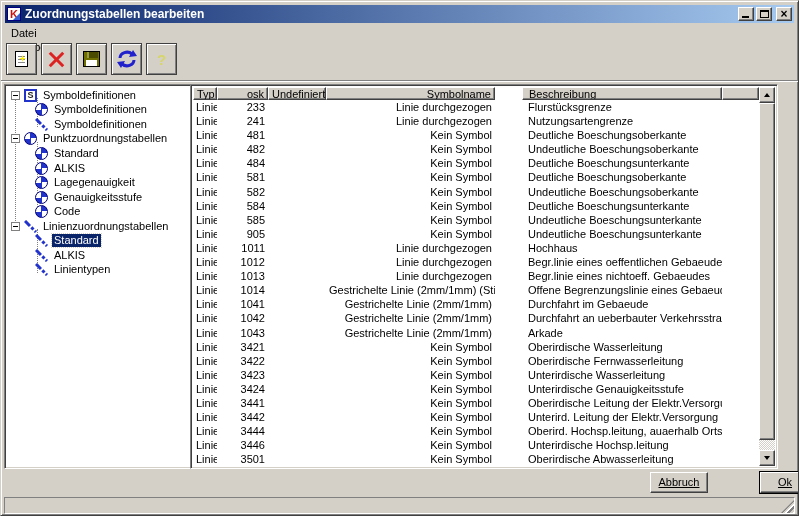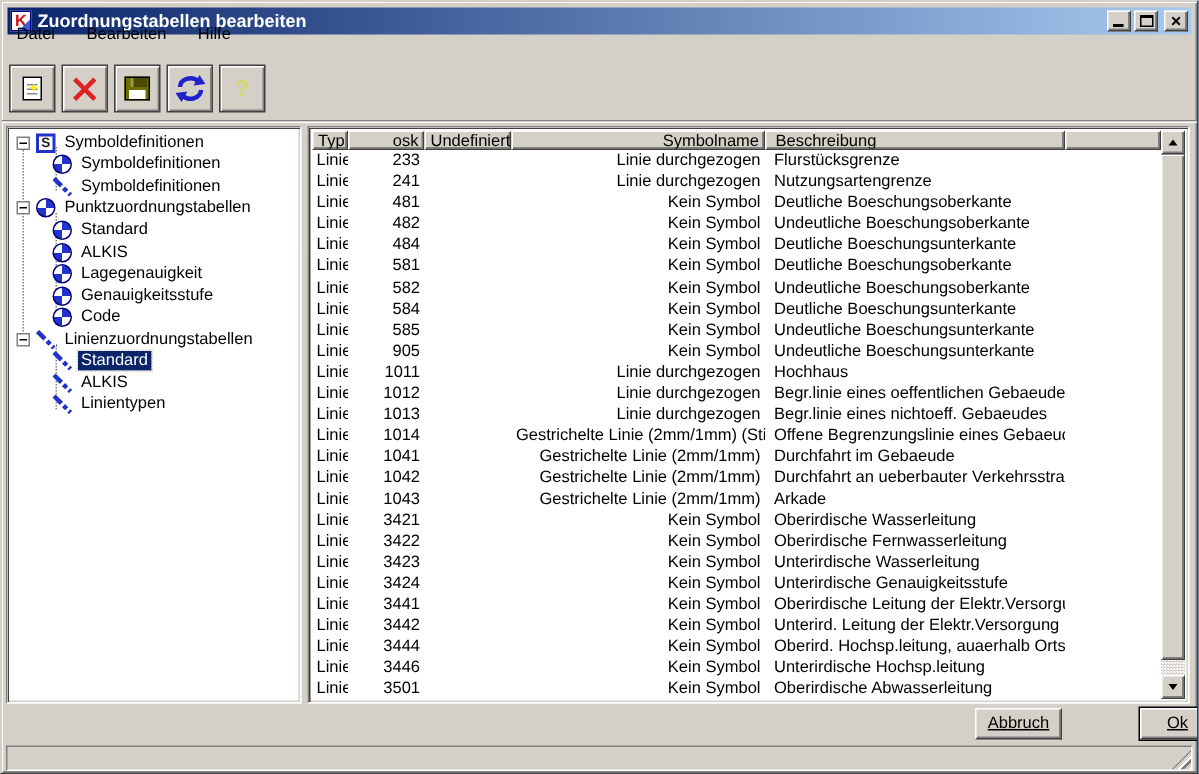--- a/index.html
+++ b/index.html
@@ -26,21 +26,21 @@
   .titletext { color:#fff; font-weight:bold; font-size:12px; flex:1 1 auto; white-space:nowrap; }
   .capbtns { display:flex; gap:2px; margin-right:2px; }
   .capbtn { width:16px; height:14px; background:#d4d0c8; position:relative;
     border-top:1px solid #fff; border-left:1px solid #fff; border-right:1px solid #404040; border-bottom:1px solid #404040;
     box-shadow: inset -1px -1px 0 #808080; }
   .capbtn.close { margin-left:2px; }
   .glyph-min { position:absolute; left:3px; bottom:2px; width:7px; height:2px; background:#000; }
   .glyph-max { position:absolute; left:3px; top:2px; width:9px; height:8px; border:1px solid #000; border-top-width:2px; }
   .glyph-close { position:absolute; left:0; top:-1px; width:100%; text-align:center; font-weight:bold; font-size:12px; color:#000; }
   
-  .menubar { position:absolute; left:6px; top:15px; height:16px; display:flex; }
+  .menubar { position:absolute; left:6px; top:25px; height:16px; display:flex;flex-direction:column; }
   .menuitem { padding:1px 4px; margin-right:13px; }
   
   .toolbar { position:absolute; left:5px; top:42px; display:flex; gap:4px; }
   .tbtn { width:31px; height:32px; background:#d4d0c8; border:1px solid #404040;
     box-shadow: inset 1px 1px 0 #fff, inset -1px -1px 0 #808080;
     display:flex; align-items:center; justify-content:center; position:relative; }
   .ic-doc { width:13px; height:16px; background:#fff; border:1px solid #000; position:relative; }
   .ic-doc::before { content:""; position:absolute; left:2px; top:4px; width:7px; height:1px; background:#888;
     box-shadow: 0 3px 0 #888, 0 6px 0 #888; }
   .ic-spark { position:absolute; left:3px; top:3px; width:7px; height:7px; background:#ffee00;
@@ -55,21 +55,21 @@
   
   .tbsep { position:absolute; left:0; right:0; top:79px; height:2px; border-top:1px solid #808080; border-bottom:1px solid #fff; }
   
   .sunken {
     position:absolute; background:#fff;
     border-top:1px solid #808080; border-left:1px solid #808080;
     border-right:1px solid #fff; border-bottom:1px solid #fff;
     box-shadow: inset 1px 1px 0 #404040, inset -1px -1px 0 #d4d0c8;
   }
   .treepanel { left:3px; top:83px; width:197px; height:385px; overflow:hidden; }
-  .tablepanel { left:204px; top:83px; width:588px; height:385px; overflow:hidden;padding-left:40px; }
+  .tablepanel { left:189px; top:83px; width:588px; height:385px; overflow:hidden;padding-left:40px; }
   
   .tree { position:absolute; left:2px; top:3px; right:2px; }
   .vline { position:absolute; border-left:1px dotted #808080; width:0; }
   .trow { height:14.55px; display:flex; align-items:center; position:relative; }
   .trow.lvl0 { padding-left:4px; }
   .trow.lvl1 { padding-left:28px; }
   .expander { width:9px; height:9px; background:#fff; border:1px solid #808080; position:relative; flex:0 0 auto; margin-right:4px; }
   .expander::before { content:""; position:absolute; left:1px; top:3px; width:5px; height:1px; background:#000; }
   .ticon { width:13px; height:13px; flex:0 0 auto; margin-right:4px; position:relative; }
   .ticon.s { background:#fff; border:2px solid #2233cc; text-align:center; font-size:9px; font-weight:bold; line-height:9px; color:#222; }
@@ -80,21 +80,21 @@
   .trow.selected .tlabel { background:#0a246a; color:#fff; outline:1px dotted #d4d0c8; }
   
   .grid { position:absolute; left:2px; top:2px; right:18px; bottom:2px; overflow:hidden; }
   .hrow { display:flex; height:13px; }
   .hcell { background:#d4d0c8; padding:0 3px; line-height:12px; white-space:nowrap; overflow:hidden;
     border-top:1px solid #fff; border-left:1px solid #fff; border-right:1px solid #404040; border-bottom:1px solid #404040;
     box-shadow: inset -1px -1px 0 #808080; }
   .drow { display:flex; height:14.1px; }
   .dcell { padding:0 3px; line-height:14px; white-space:nowrap; overflow:hidden; }
   .c-typ { width:24px; } .c-osk { width:51px; text-align:right; } .c-und { width:58px; }
-  .c-sym { width:169px; text-align:right; } .c-bes { width:200px; padding-left:6px; } .c-fill { flex:1; }
+  .c-sym { width:169px; text-align:right; } .c-bes { width:200px; padding-left:6px;margin-left:27px; } .c-fill { flex:1; }
   
   .vscroll { position:absolute; top:2px; right:2px; bottom:2px; width:16px; background:#d4d0c8; display:flex; flex-direction:column; }
   .sbtn { height:16px; flex:0 0 auto; background:#d4d0c8; position:relative;
     border-top:1px solid #fff; border-left:1px solid #fff; border-right:1px solid #404040; border-bottom:1px solid #404040;
     box-shadow: inset -1px -1px 0 #808080; }
   .tri-up { position:absolute; left:4px; top:5px; width:0; height:0; border-left:3px solid transparent; border-right:3px solid transparent; border-bottom:4px solid #000; }
   .tri-down { position:absolute; left:4px; top:5px; width:0; height:0; border-left:3px solid transparent; border-right:3px solid transparent; border-top:4px solid #000; }
   .thumb { height:337px; flex:0 0 auto; background:#d4d0c8;
     border-top:1px solid #fff; border-left:1px solid #fff; border-right:1px solid #404040; border-bottom:1px solid #404040;
     box-shadow: inset -1px -1px 0 #808080; }

